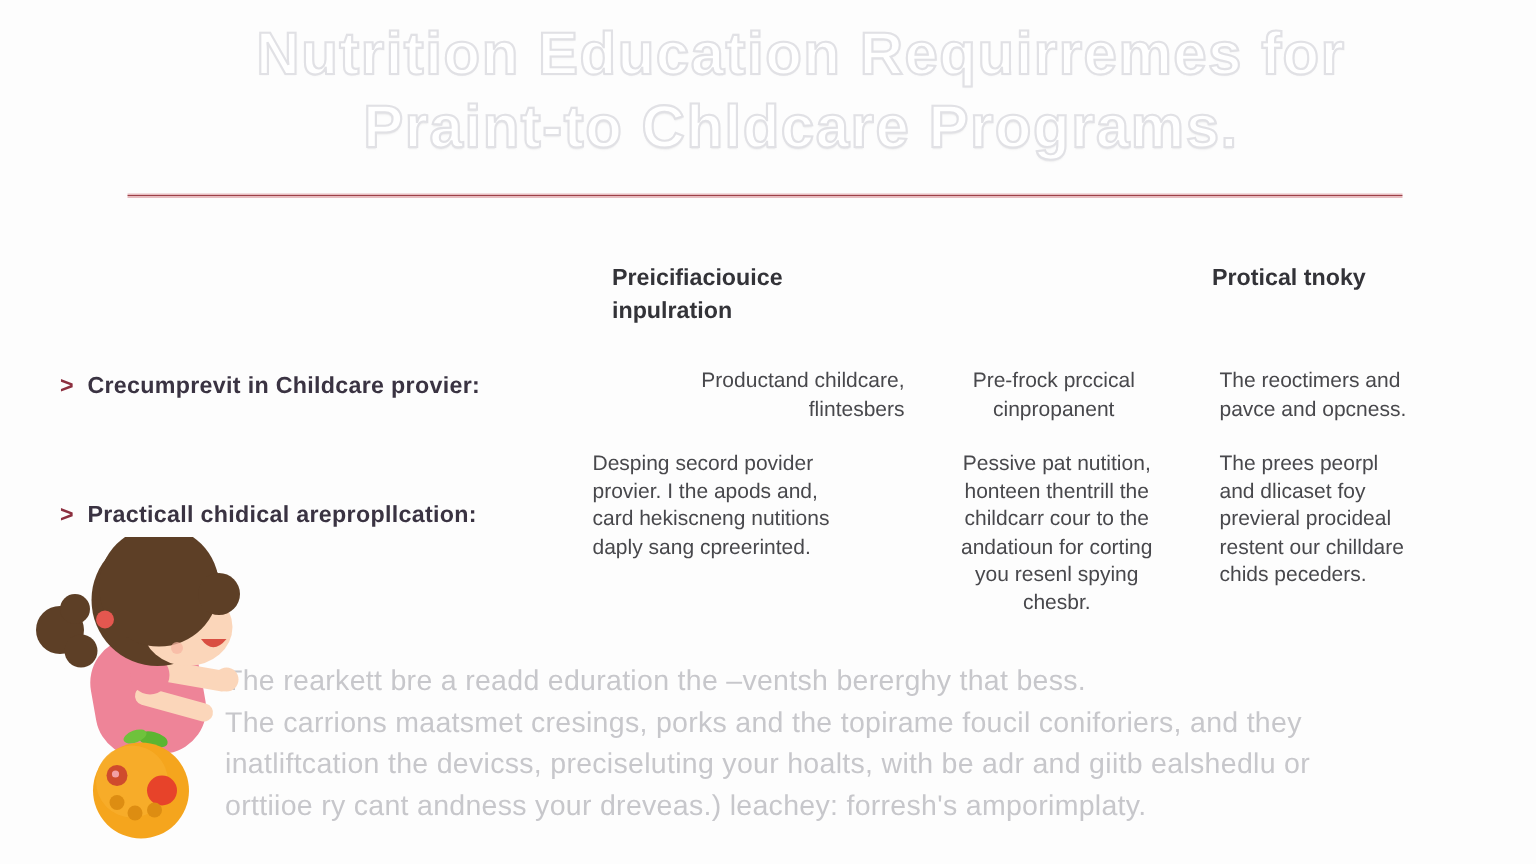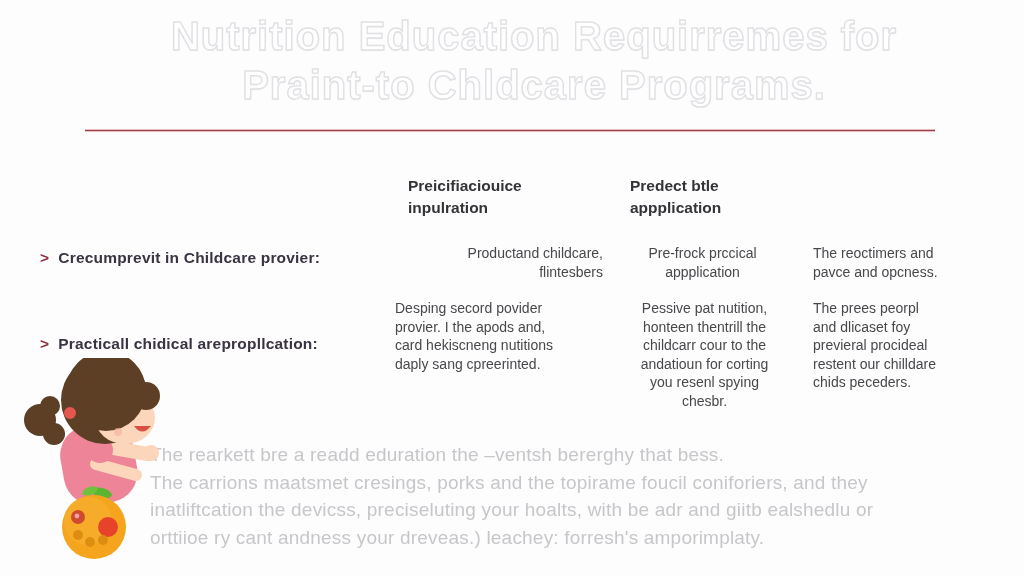--- a/index.html
+++ b/index.html
@@ -59,34 +59,33 @@
 
   <h1 class="title">
     <span class="title-line">Nutrition Education Requirremes for</span>
     <span class="title-line">Praint-to Chldcare Programs.</span>
   </h1>
 
   <div class="divider"></div>
 
   <div class="col-header h1">Preicifiaciouice
 inpulration</div>
-  <div class="col-header h2">Predect btle
-appplication</div>
+  <div class="col-header h3">Protical tnoky</div>
 
   <div class="row-label rl1">
     <span class="arrow">&gt;</span><span>Crecumprevit in Childcare provier:</span>
   </div>
   <div class="row-label rl2">
     <span class="arrow">&gt;</span><span>Practicall chidical arepropllcation:</span>
   </div>
 
   <div class="cell c11">Productand childcare,
 flintesbers</div>
   <div class="cell c12">Pre-frock prccical
-appplication</div>
+cinpropanent</div>
   <div class="cell c21">Desping secord povider
 provier. I the apods and,
 card hekiscneng nutitions
 daply sang cpreerinted.</div>
   <div class="cell c13">The reoctimers and
 pavce and opcness.</div>
   <div class="cell c23">The prees peorpl
 and dlicaset foy
 previeral procideal
 restent our chilldare

